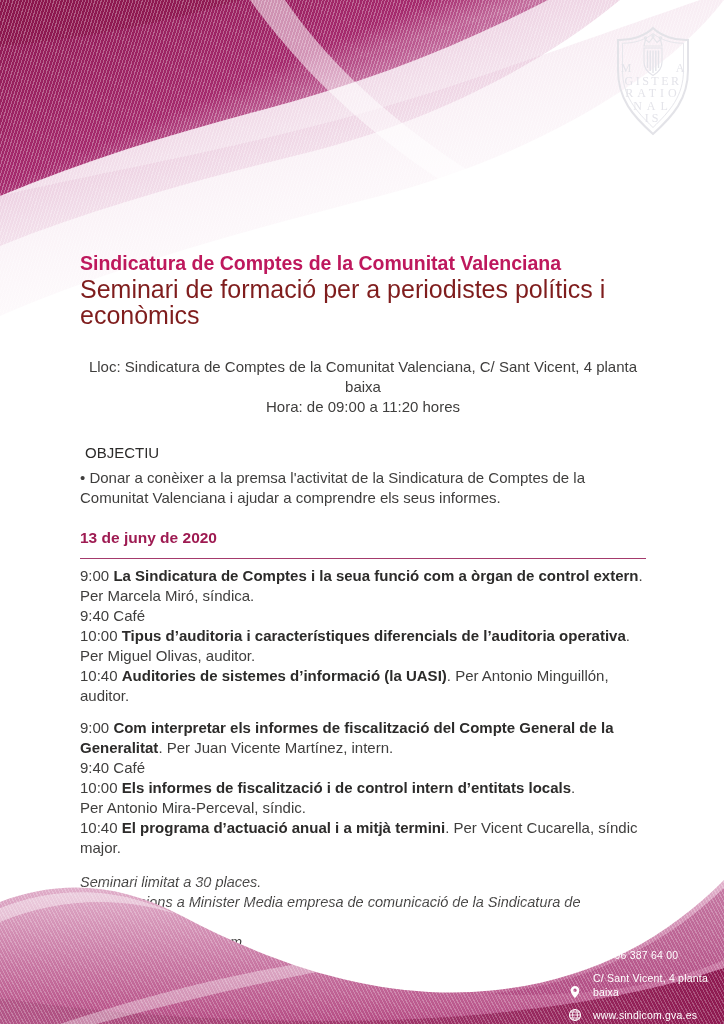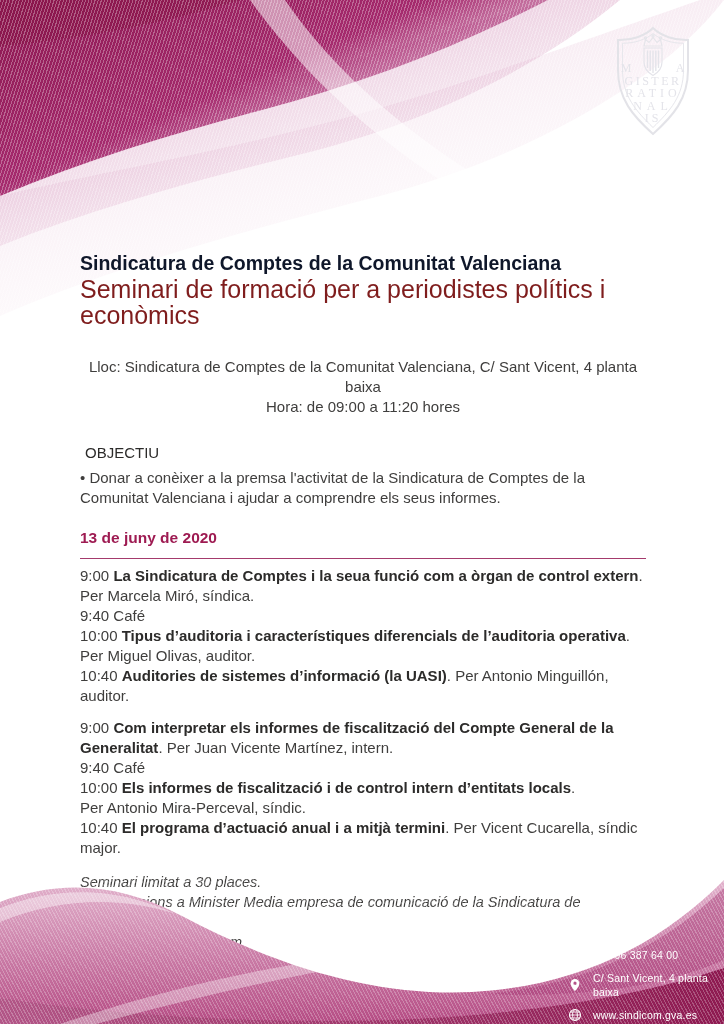--- a/index.html
+++ b/index.html
@@ -19,21 +19,21 @@
   .tex2 {
     position:absolute; inset:0;
     background:repeating-linear-gradient(62deg, rgba(255,255,255,.25) 0 1px, rgba(255,255,255,0) 1px 3px);
   }
   
   .logo { position:absolute; left:612px; top:26px; width:82px; height:110px; }
   .logo svg { display:block; width:100%; height:100%; }
   .logo text { font-family:"Liberation Serif", serif; fill:#e4e4ea; }
   
   .content { position:absolute; left:80px; top:250px; width:566px; }
-  .title1 { font-size:19.5px; line-height:26px; font-weight:bold; color:#0f172a; }
+  .title1 { font-size:19.5px; line-height:26px; font-weight:bold; color:#be185d; }
   .title2 { font-size:25px; line-height:26px; font-weight:normal; color:#7f1d1d; }
   .meta { margin-top:29px;text-align:center; }
   .meta p { margin:0; font-size:15px; line-height:20px; }
   .objective { margin-top:26px; }
   h2.block-heading { margin:5px; font-size:15px; line-height:20px; font-weight:normal; color:#2c2b2a; }
   .objective p { margin:0; font-size:15px; line-height:20px; }
   .programa-heading { margin-top:29px; }
   .session { margin-top:20px; }
   .session + .session { margin-top:12px; }
   .session-date {
@@ -45,21 +45,21 @@
   .entry strong { font-weight:bold; color:#2c2b2a; }
   .cont { display:block; }
   .cont:empty { display:none; }
   .notes { margin-top:14px; }
   .notes p { margin:0; font-size:14.5px; line-height:20px; font-style:italic; color:#3f3e3d; }
   
   .footer-deco { position:absolute; left:0; bottom:0; width:724px; height:150px; pointer-events:none; }
   .footer-deco svg { display:block; width:100%; height:100%; }
   
   .contact { position:absolute; left:568px; top:948px; display:flex; flex-direction:column; gap:9px; }
-  .c-row { display:flex; align-items:center; gap:11px; }
+  .c-row { display:flex; align-items:flex-end; gap:11px; }
   .c-icon { width:14px; height:14px; display:inline-flex; }
   .c-icon svg { width:14px; height:14px; }
   .c-label { font-size:10.5px; line-height:14px; color:#ffffff; letter-spacing:.2px; }
 </style>
 </head>
 <body>
 
 <div class="page">
 
   <div class="header-deco">

